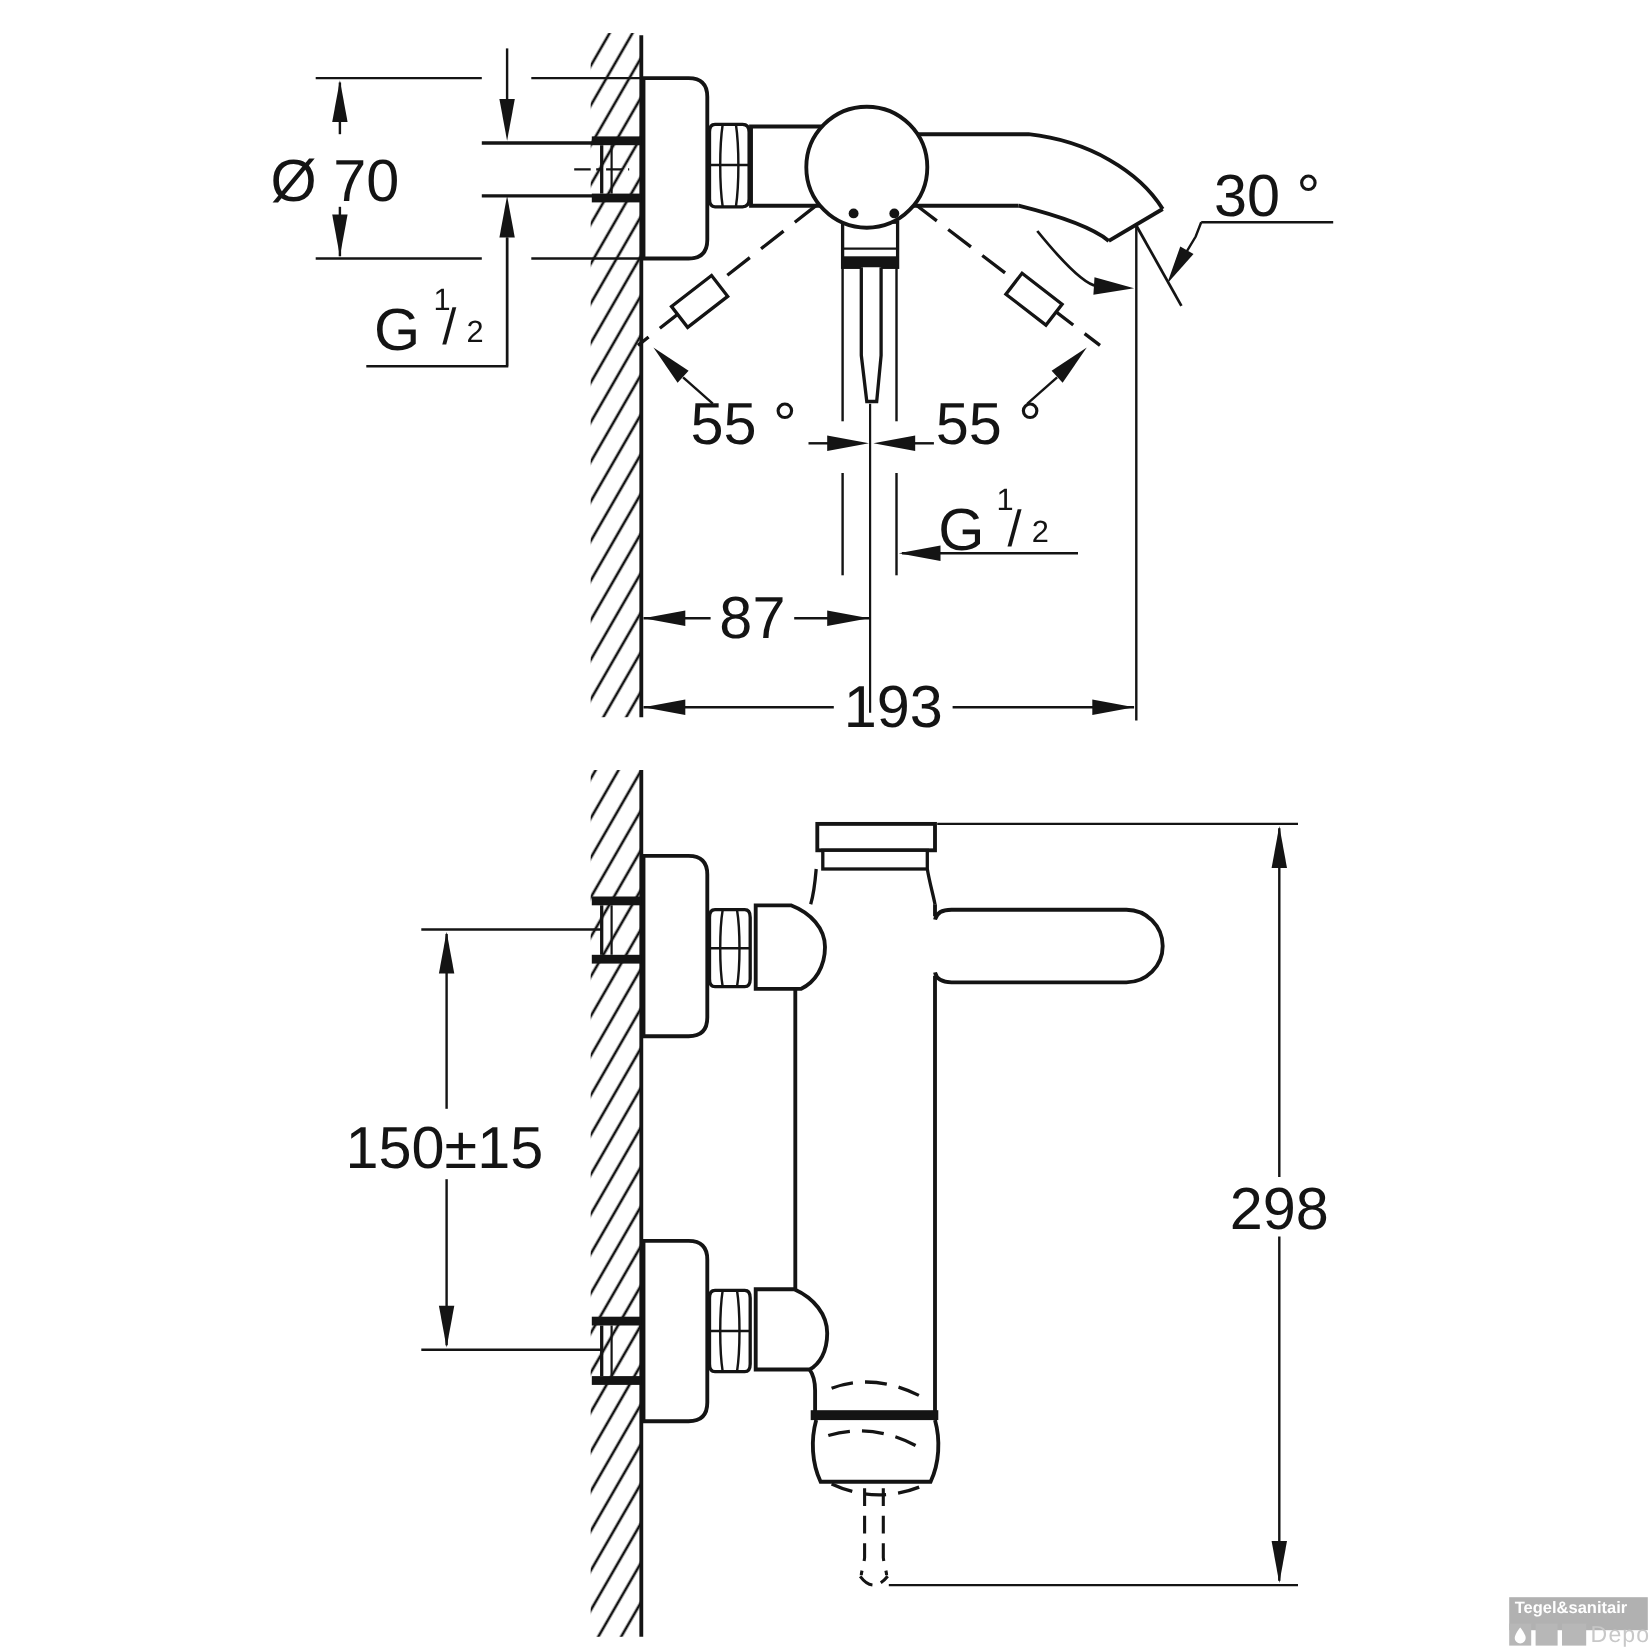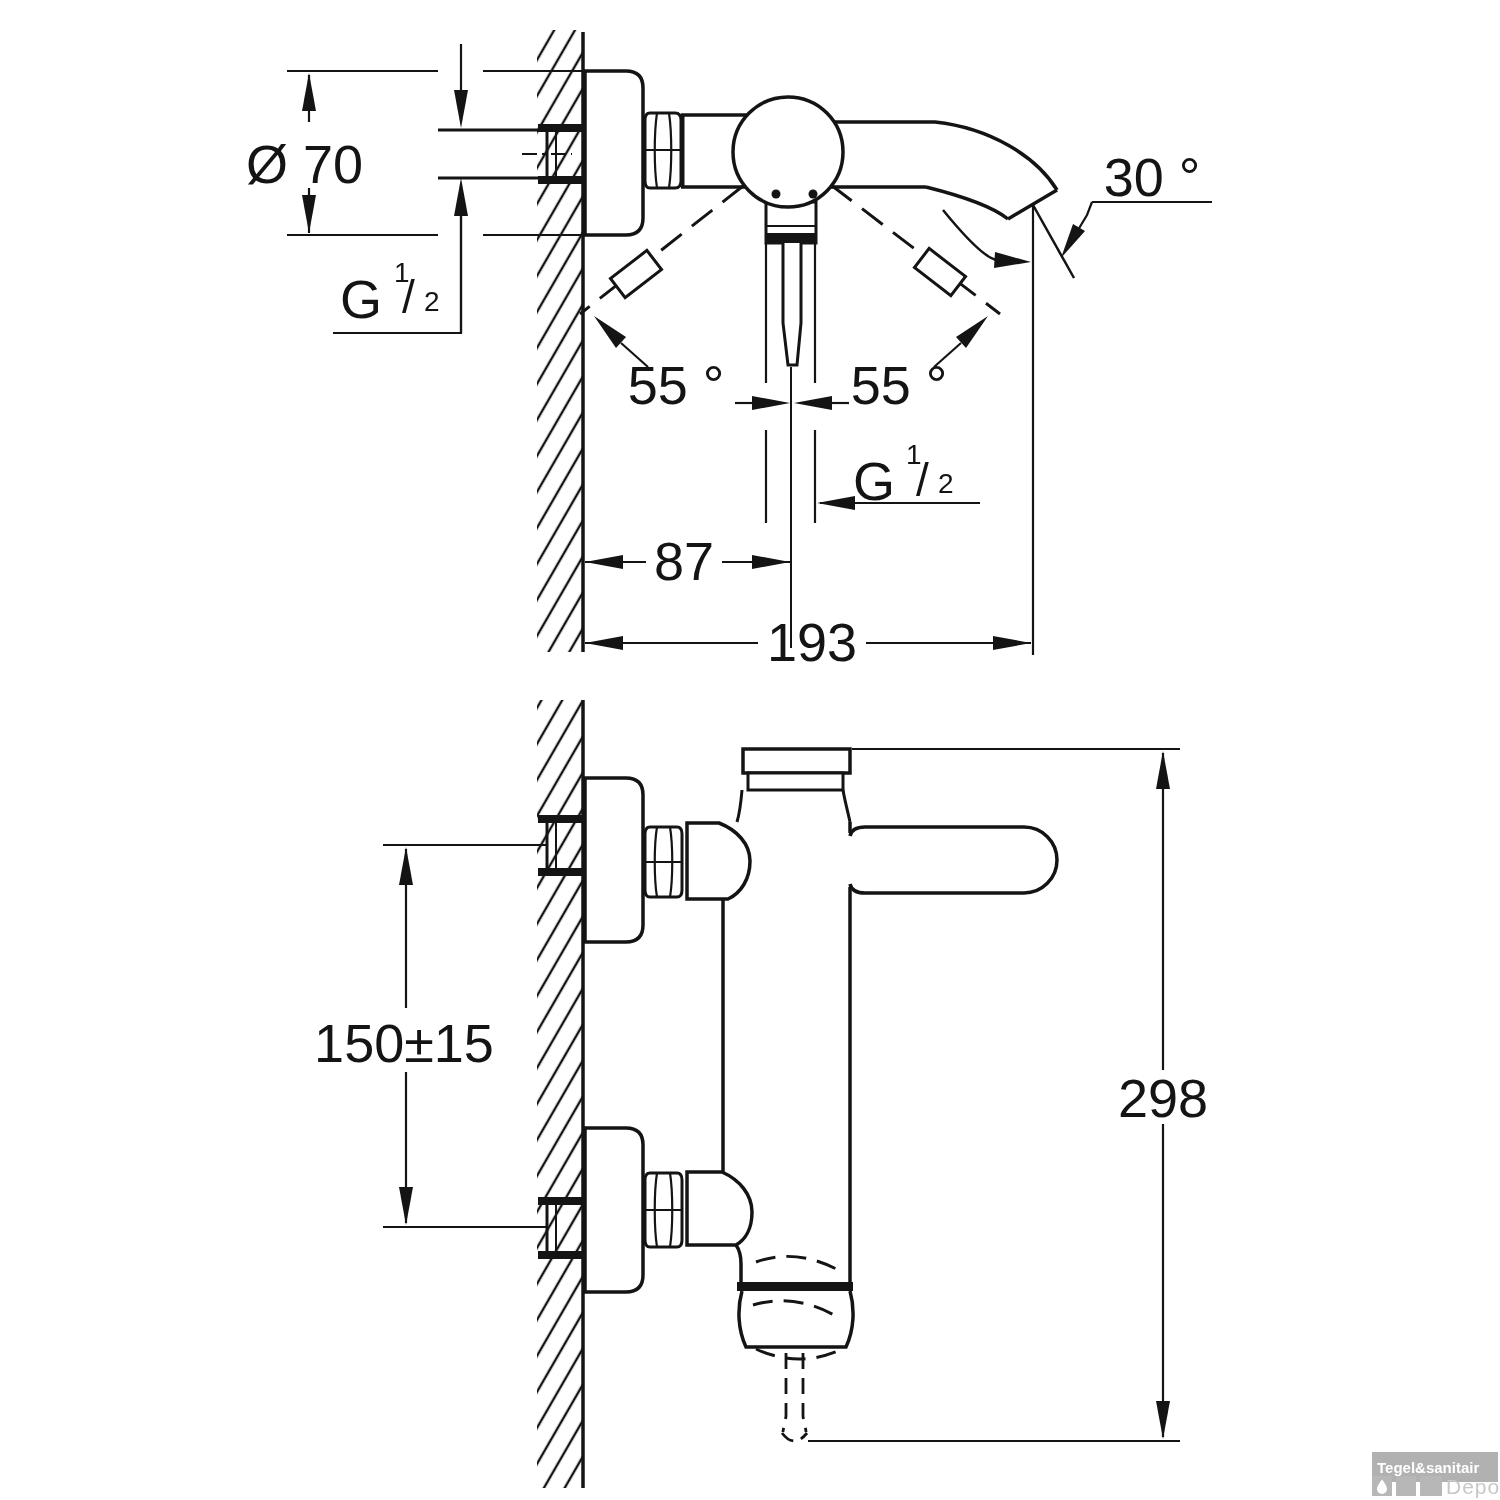--- a/index.html
+++ b/index.html
@@ -2,21 +2,21 @@
 <html><head>
 <meta charset="utf-8">
 <title>Diagram</title>
 <style>
   html,body{margin:0;padding:0;background:#fff;}
   .canvas{position:relative;width:1500px;height:1500px;background:#fff;overflow:hidden;
           font-family:"Liberation Sans",sans-serif;}
   .canvas svg{position:absolute;left:0;top:0;}
   svg text{font-family:"Liberation Sans",sans-serif;fill:#141414;}
   .wm-bar{position:absolute;left:1372px;top:1452px;width:126px;height:30px;
-          display:flex;align-items:center;}
+          display:flex;align-items:flex-start;}
   .wm-bar span{color:#fff;font-weight:bold;font-size:15px;line-height:19px;
                padding-left:5px;letter-spacing:0px;white-space:nowrap;}
   .wm-sq{position:absolute;top:1476px;width:20px;height:20px;}
   .wm-depot{position:absolute;left:1446px;top:1475px;font-size:21px;letter-spacing:1px;}
 </style>
 </head>
 <body>
 
 <div class="canvas">
 <svg width="1500" height="1500" viewBox="0 0 1500 1500">

